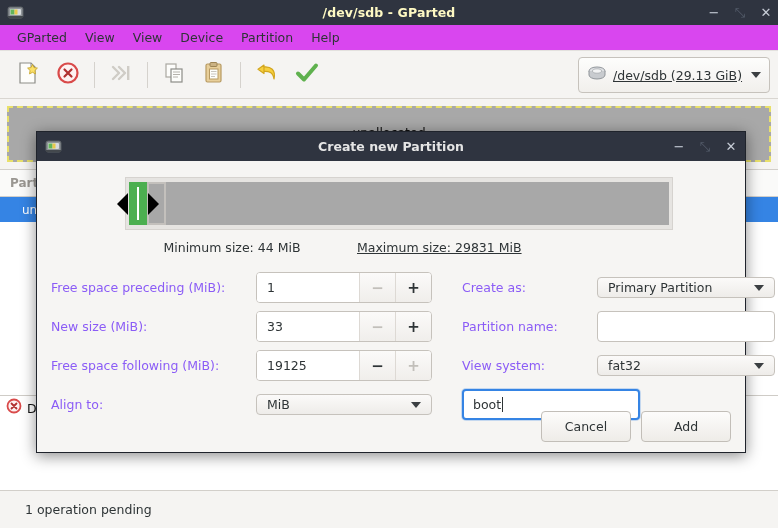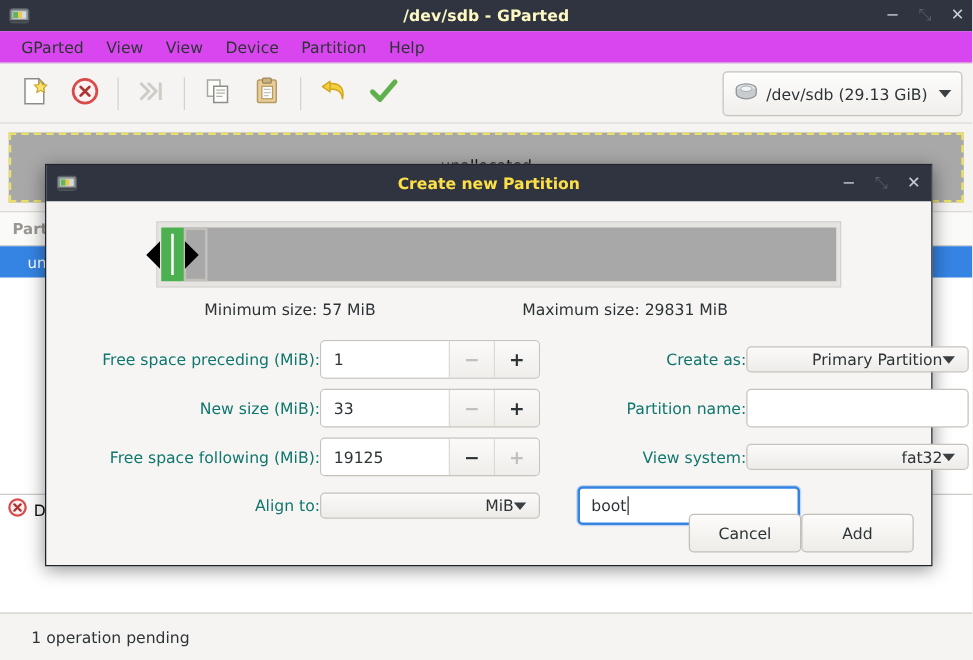--- a/index.html
+++ b/index.html
@@ -111,20 +111,21 @@
     align-items: center;
     padding: 0 8px;
     cursor: default;
   }
   .device-label {
     font-size: 12.5px;
     color: #2e3436;
     margin-left: 6px;
     flex: 1;
     white-space: nowrap;
+    text-decoration: underline;
   }
   .combo-arrow {
     width: 0; height: 0;
     border-left: 5px solid transparent;
     border-right: 5px solid transparent;
     border-top: 6px solid #3b3f42;
   }
 
   
   .graphic-area {
@@ -241,21 +242,21 @@
     position: relative;
   }
   .dlg-icon {
     position: absolute;
     left: 8px; top: 6px;
     width: 17px; height: 17px;
   }
   .dlg-title {
     width: 100%;
     text-align: center;
-    color: #fde047;
+    color: #e5e5e5;
     font-size: 12.5px;
     font-weight: bold;
   }
   .dlg-controls {
     position: absolute;
     right: 8px; top: 0; height: 29px;
     display: flex; align-items: center; gap: 14px;
   }
 
   .dlg-body {
@@ -321,35 +322,34 @@
   .sizes-row {
     display: flex;
     margin: 10px 0 0 0;
     padding-left: 56px;
   }
   .size-label {
     font-size: 12.5px;
     color: #2e3436;
   }
   .size-label.min { width: 250px; text-align: center; }
-  .size-label.max { flex: 1; text-align: center; padding-right: 88px; }
+  .size-label.max { flex: 1; padding-right: 88px; text-decoration: underline; }
 
   
   .form-grid {
     margin-top: 13px;
     display: grid;
     grid-template-columns: 205px 176px 30px 135px 178px;
     grid-auto-rows: 39px;
     align-items: center;
   }
   .f-label {
     font-size: 12.5px;
-    color: #0f766e;
+    color: #8b5cf6;
     white-space: nowrap;
-    text-align: right;
   }
 
   
   .spin {
     width: 176px; height: 31px;
     border: 1px solid #c6c2bc;
     border-radius: 4px;
     background: #ffffff;
     display: flex;
     align-items: stretch;
@@ -382,21 +382,20 @@
   
   .dcombo {
     width: 176px; height: 21px;
     border: 1px solid #c6c2bc;
     border-radius: 4px;
     background: linear-gradient(#fbfaf9, #eeece9);
     display: flex;
     align-items: center;
     padding: 0 10px;
     cursor: default;
-    text-align: right;
   }
   .dcombo.wide { width: 178px; }
   .dcombo-text {
     flex: 1;
     font-size: 12.5px;
     color: #2e3436;
     white-space: nowrap;
   }
   .dentry {
     width: 178px; height: 31px;
@@ -422,21 +421,21 @@
     margin-left: 1px;
     vertical-align: -3px;
   }
 
   
   .dlg-footer {
     position: absolute;
     right: 14px;
     bottom: 12px;
     display: flex;
-    gap: 0;
+    gap: 10px;
   }
   .dbtn {
     width: 90px; height: 31px;
     border: 1px solid #c2beb8;
     border-radius: 4px;
     background: linear-gradient(#fdfcfb, #eeece8);
     display: flex;
     align-items: center;
     justify-content: center;
     font-size: 12.5px;
@@ -622,21 +621,21 @@
       <div class="pslider">
         <div class="ps-newpart">
           <span class="ps-handle-l"></span>
           <span class="ps-handle-r"></span>
         </div>
         <div class="ps-outline"></div>
         <div class="ps-unalloc"></div>
       </div>
 
       <div class="sizes-row">
-        <span class="size-label min">Minimum size: 57 MiB</span>
+        <span class="size-label min">Minimum size: 44 MiB</span>
         <span class="size-label max">Maximum size: 29831 MiB</span>
       </div>
 
       <div class="form-grid">
 
         <div class="f-label">Free space preceding (MiB):</div>
         <div class="spin">
           <div class="spin-value">1</div>
           <div class="spin-btn disabled">−</div>
           <div class="spin-btn">+</div>

